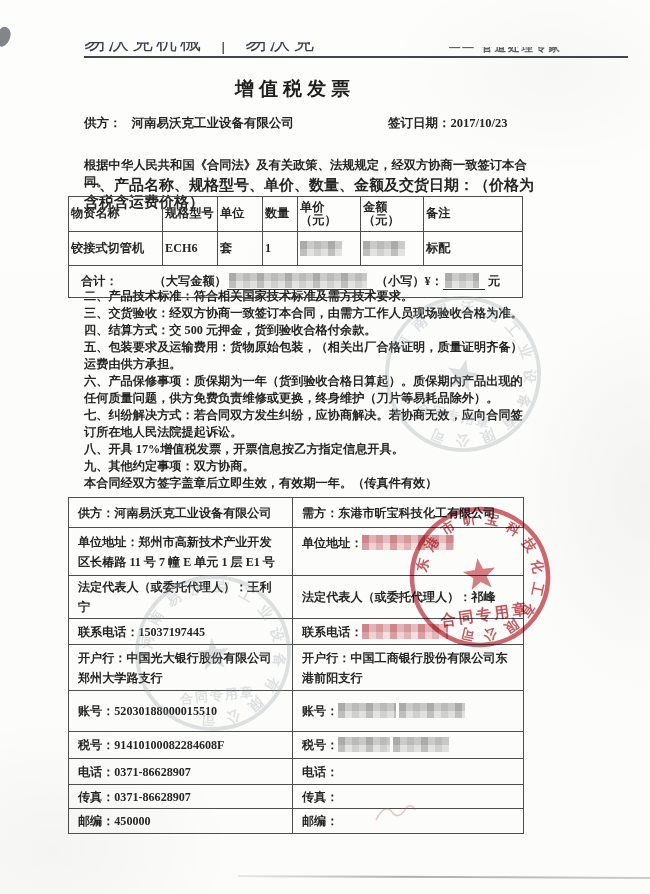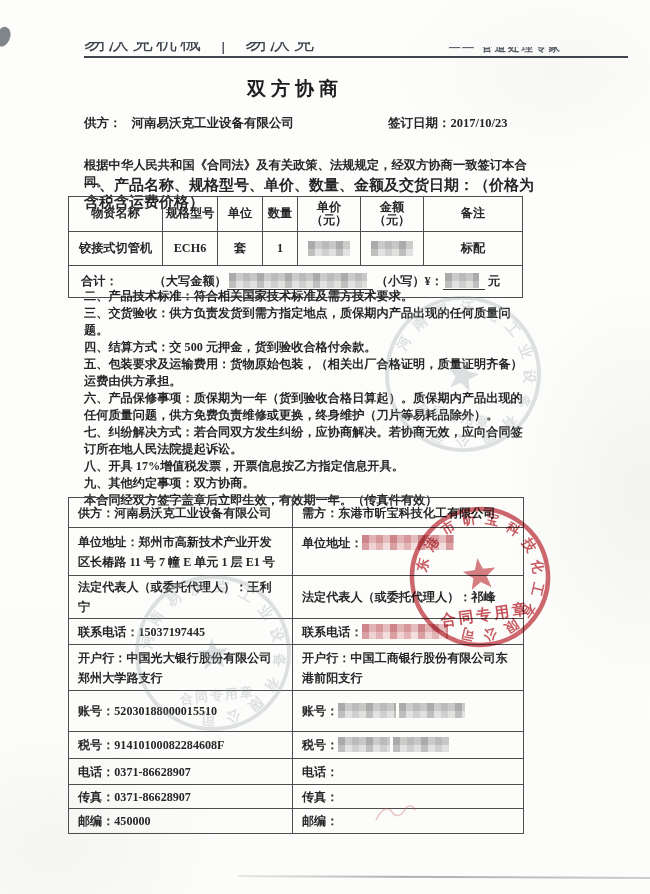--- a/index.html
+++ b/index.html
@@ -31,21 +31,21 @@
   .parties{position:absolute;left:84px;top:112px;width:450px;font-size:12.5px;font-weight:600;}
   .prow{position:relative;height:22px;line-height:22px;}
   .prow .plabel{margin-right:10px;}
   .prow .pright{position:absolute;left:304px;top:0;white-space:nowrap;}
 
   .intro{position:absolute;left:84px;top:157px;width:450px;font-size:12.3px;font-weight:600;line-height:17px;}
   .sec1{position:absolute;left:84px;top:177px;width:450px;font-size:15px;font-weight:600;line-height:17px;}
 
   
   .ptable{position:absolute;left:68px;top:196px;width:454px;border-collapse:collapse;table-layout:fixed;font-size:12.2px;font-weight:600;color:#262626;}
-  .ptable td{border:1px solid #4e4e4e;text-align:center;vertical-align:middle;padding:2px 2px;}
+  .ptable td{border:1px solid #4e4e4e;vertical-align:middle;padding:2px 2px;}
   .ptable .hrow td{height:30px;line-height:13.5px;}
   .ptable .drow td{height:29px;}
   .ptable .trow td{height:27px;text-align:left;padding-left:12px;}
 
   
   .px{display:inline-block;height:15px;vertical-align:-3px;
     background:
       repeating-linear-gradient(90deg, rgba(100,100,100,.30) 0 7px, rgba(210,210,210,.18) 7px 14px, rgba(150,150,150,.28) 14px 21px, rgba(190,190,190,.15) 21px 28px),
       repeating-linear-gradient(0deg, #e6e6e5 0 7px, #c9c9c8 7px 15px);
   }
@@ -80,21 +80,21 @@
 
   <div class="brand">
     <div class="clip brand-left">
       <span class="t">易沃克机械 ｜ 易沃克</span>
     </div>
     <div class="clip brand-right">
       <span class="t">—— 管道处理专家</span>
     </div>
   </div>
 
-  <div class="doc-title">双方协商</div>
+  <div class="doc-title">增值税发票</div>
 
   <div class="parties">
     <div class="prow">
       <span class="plabel">供方：</span><span>河南易沃克工业设备有限公司</span>
       <span class="pright"><span>签订日期：</span><span>2017/10/23</span></span>
     </div>
   </div>
 
   <div class="intro">根据中华人民共和国《合同法》及有关政策、法规规定，经双方协商一致签订本合同。</div>
   <div class="sec1">一、产品名称、规格型号、单价、数量、金额及交货日期：（价格为含税含运费价格）</div>
@@ -141,21 +141,21 @@
         <span>（大写金额）</span><span class="ul"><span class="px" style="width:138px"></span></span>
         <span>（小写）¥：</span><span class="ul"><span class="px" style="width:34px"></span></span>
         <span>元</span>
       </td>
     </tr>
   </tbody>
     </table>
 
   <div class="terms">
     <p>二、产品技术标准：符合相关国家技术标准及需方技术要求。</p>
-    <p>三、交货验收：供方负责发货到需方指定地点，质保期内产品出现的任何质量问题。</p>
+    <p>三、交货验收：经双方协商一致签订本合同，由需方工作人员现场验收合格为准。</p>
     <p>四、结算方式：交 500 元押金，货到验收合格付余款。</p>
     <p>五、包装要求及运输费用：货物原始包装，（相关出厂合格证明，质量证明齐备）运费由供方承担。</p>
     <p>六、产品保修事项：质保期为一年（货到验收合格日算起）。质保期内产品出现的任何质量问题，供方免费负责维修或更换，终身维护（刀片等易耗品除外）。</p>
     <p>七、纠纷解决方式：若合同双方发生纠纷，应协商解决。若协商无效，应向合同签订所在地人民法院提起诉讼。</p>
     <p>八、开具 17%增值税发票，开票信息按乙方指定信息开具。</p>
     <p>九、其他约定事项：双方协商。</p>
     <p>本合同经双方签字盖章后立即生效，有效期一年。（传真件有效）</p>
   </div>
 
   <table class="itable">

